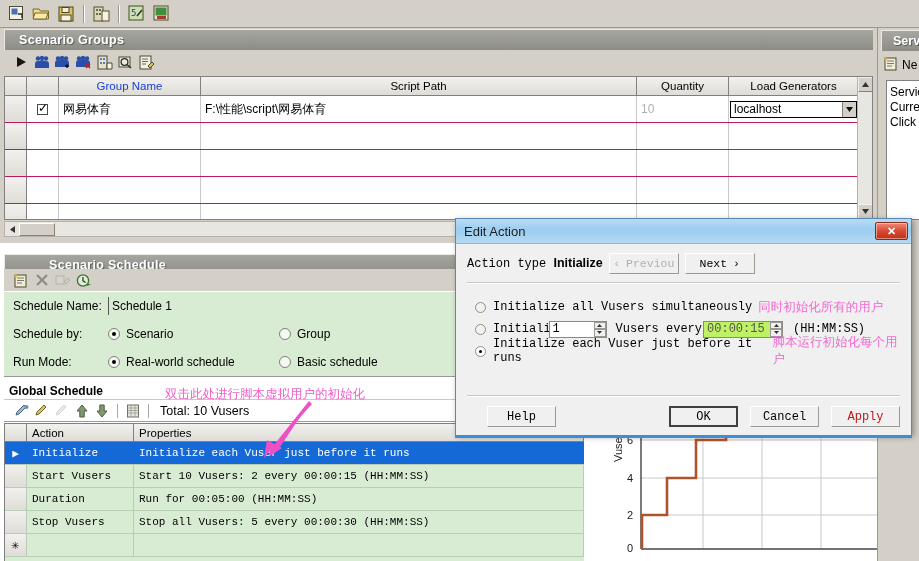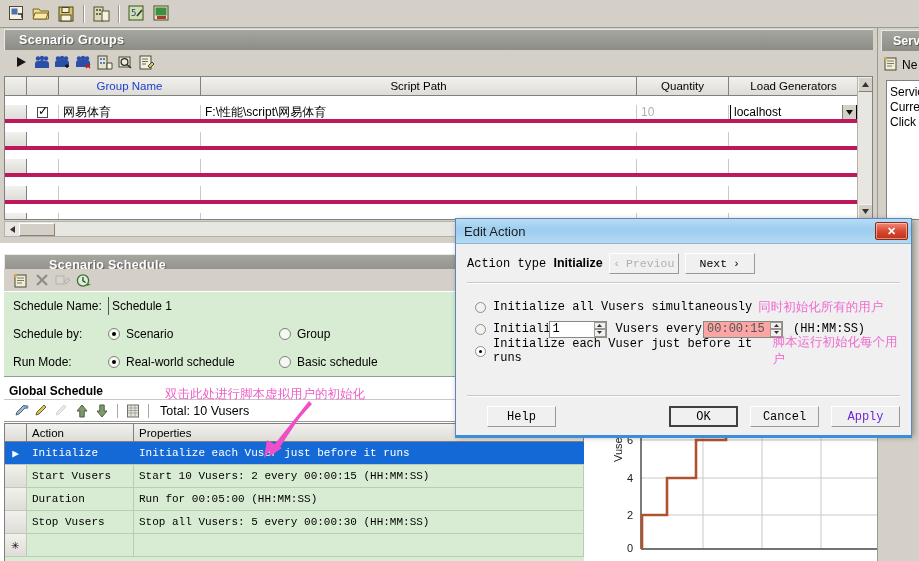--- a/index.html
+++ b/index.html
@@ -62,21 +62,21 @@
   .grid-header { display: flex; height: 19px; background: #d4d0c8; }
   .gh-cell {
     border-right: 1px solid #808080;
     border-bottom: 1px solid #808080;
     display: flex; align-items: center; justify-content: center;
     font-size: 11.5px;
     background: linear-gradient(to bottom,#f2f1ee 0%, #dedcd6 100%);
     overflow: hidden; white-space: nowrap;
   }
   .gh-cell.blue { color: #1a3fd0; }
-  .grid-row { display: flex; height: 18px; border-bottom: 4px solid #be185d; margin-top: 9px; }
+  .grid-row { display: flex; height: 27px; border-bottom: 1px solid #be185d; }
   .gr-cell {
     border-right: 1px solid #c9c9c9;
     display: flex; align-items: center;
     padding: 0 4px; font-size: 12px;
     overflow: hidden; white-space: nowrap; background: #fff;
   }
   .gr-cell.rowhdr { background: linear-gradient(to bottom,#f2f1ee,#dedcd6); border-right:1px solid #808080;}
   .gr-cell.dim { color: #b0b0b0; }
   .chk {
     width: 11px; height: 11px; border: 1px solid #4a4a4a; background: #fff;
@@ -247,34 +247,34 @@
   .dlg-radio.on::after {
     content:""; display:block; margin:3px 0 0 3px; width:3px; height:3px;
     border-radius:50%; background:#000;
   }
   .cn { font-family:"DejaVu Sans", sans-serif; color:#f06ad0; font-size:12.5px; margin-left:6px; }
   .spin {
     height:17px; border:1px solid #8a8a82; background:#fff;
     display:flex; align-items:center; justify-content:space-between;
     font-family:"Liberation Mono", monospace; font-size:12px; padding-left:3px;
   }
-  .spin.gray { background:#fca5a5; color:#555; }
+  .spin.gray { background:#bef264; color:#555; }
   .spin-btns { width:12px; height:15px; display:flex; flex-direction:column; }
   .spin-b { flex:1; background:#f0f0f0; border:1px solid #9a9a93;
             display:flex;align-items:center;justify-content:center;font-size:5px;}
   .dlg-foot { position:absolute; left:0; right:0; bottom:8px; padding: 0 11px; }
   .foot-btns { display:flex; align-items:center;padding-left:20px; }
   .dbtn {
     width:70px; height:21px; background:#f0f0f0;
     border:1px solid #9a9a93; border-top-color:#fff; border-left-color:#fff;
     display:flex; align-items:center; justify-content:center;
     font-family:"Liberation Mono", monospace; font-size:12px;
   }
   .dbtn.default { border:2px solid #404040; }
-  .dbtn.disabled { color:#6d28d9; }
+  .dbtn.disabled { color:#b91c1c; }
 
   
   .anno-text {
     position:absolute; font-family:"DejaVu Sans", sans-serif;
     color:#ef5fc8; font-size:12.5px; white-space:nowrap;
   }
   #anno-arrow { position:absolute; left:250px; top:400px; width:70px; height:62px; }
   .blue-strip { position:absolute; background:#3d8ed8; }
 </style>
 </head>

